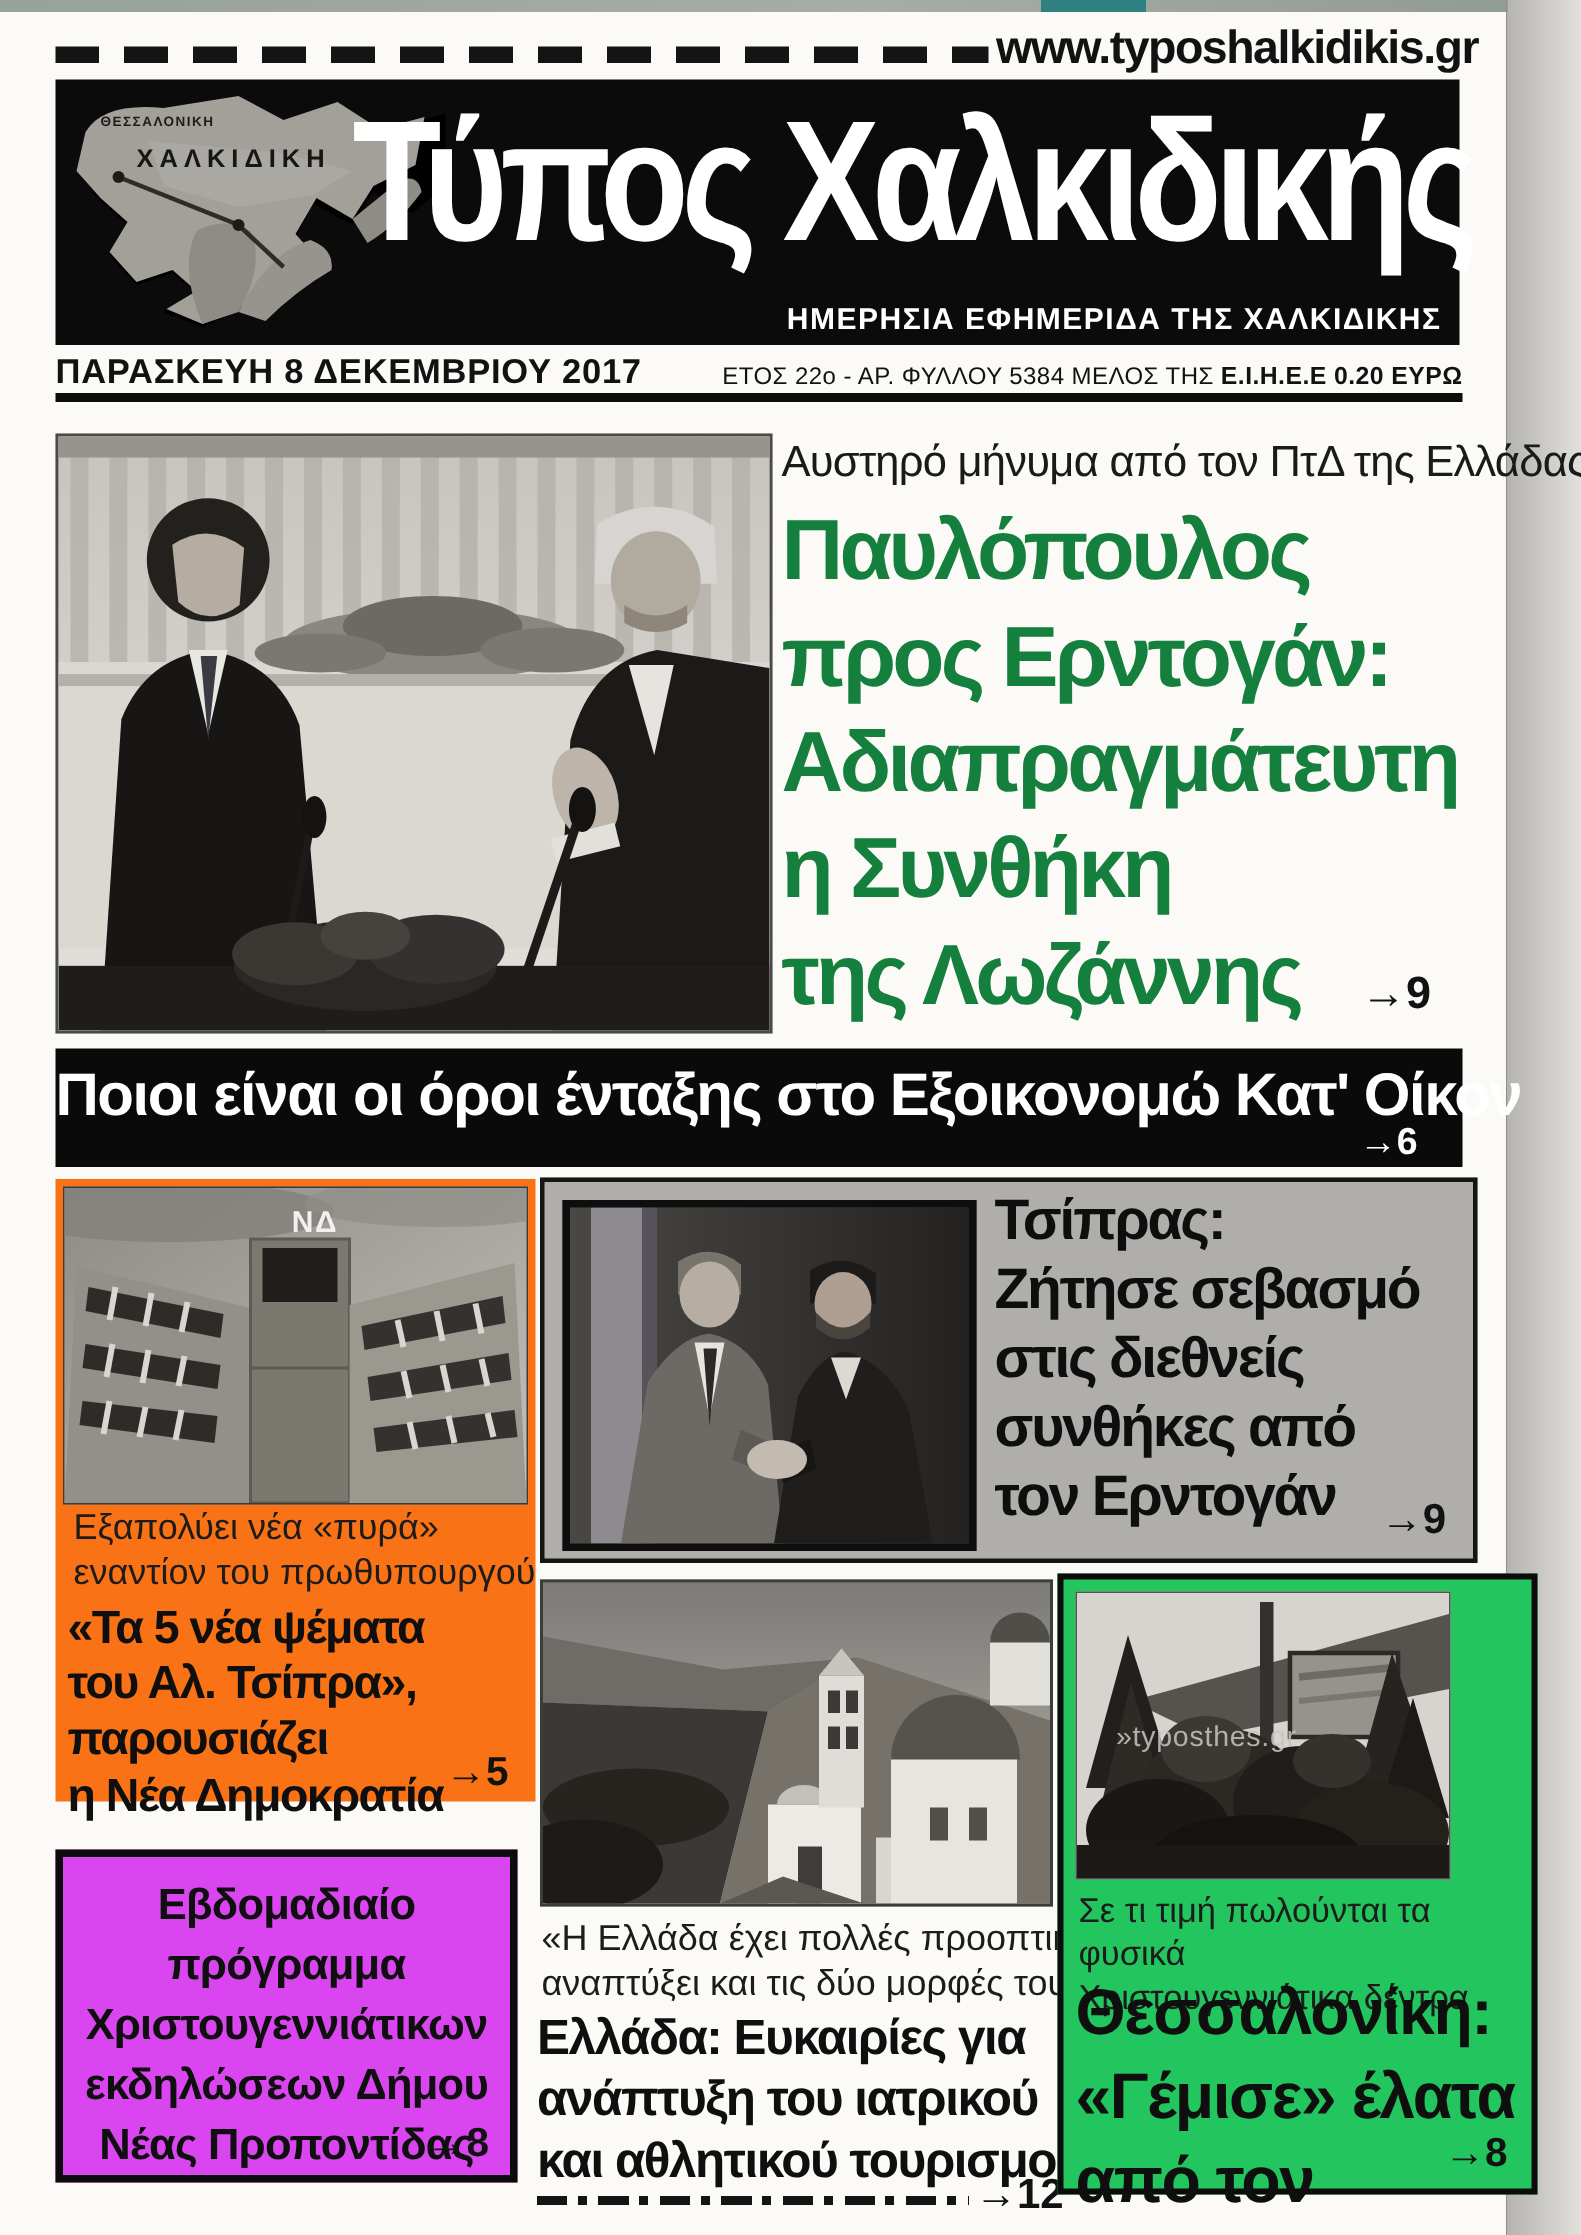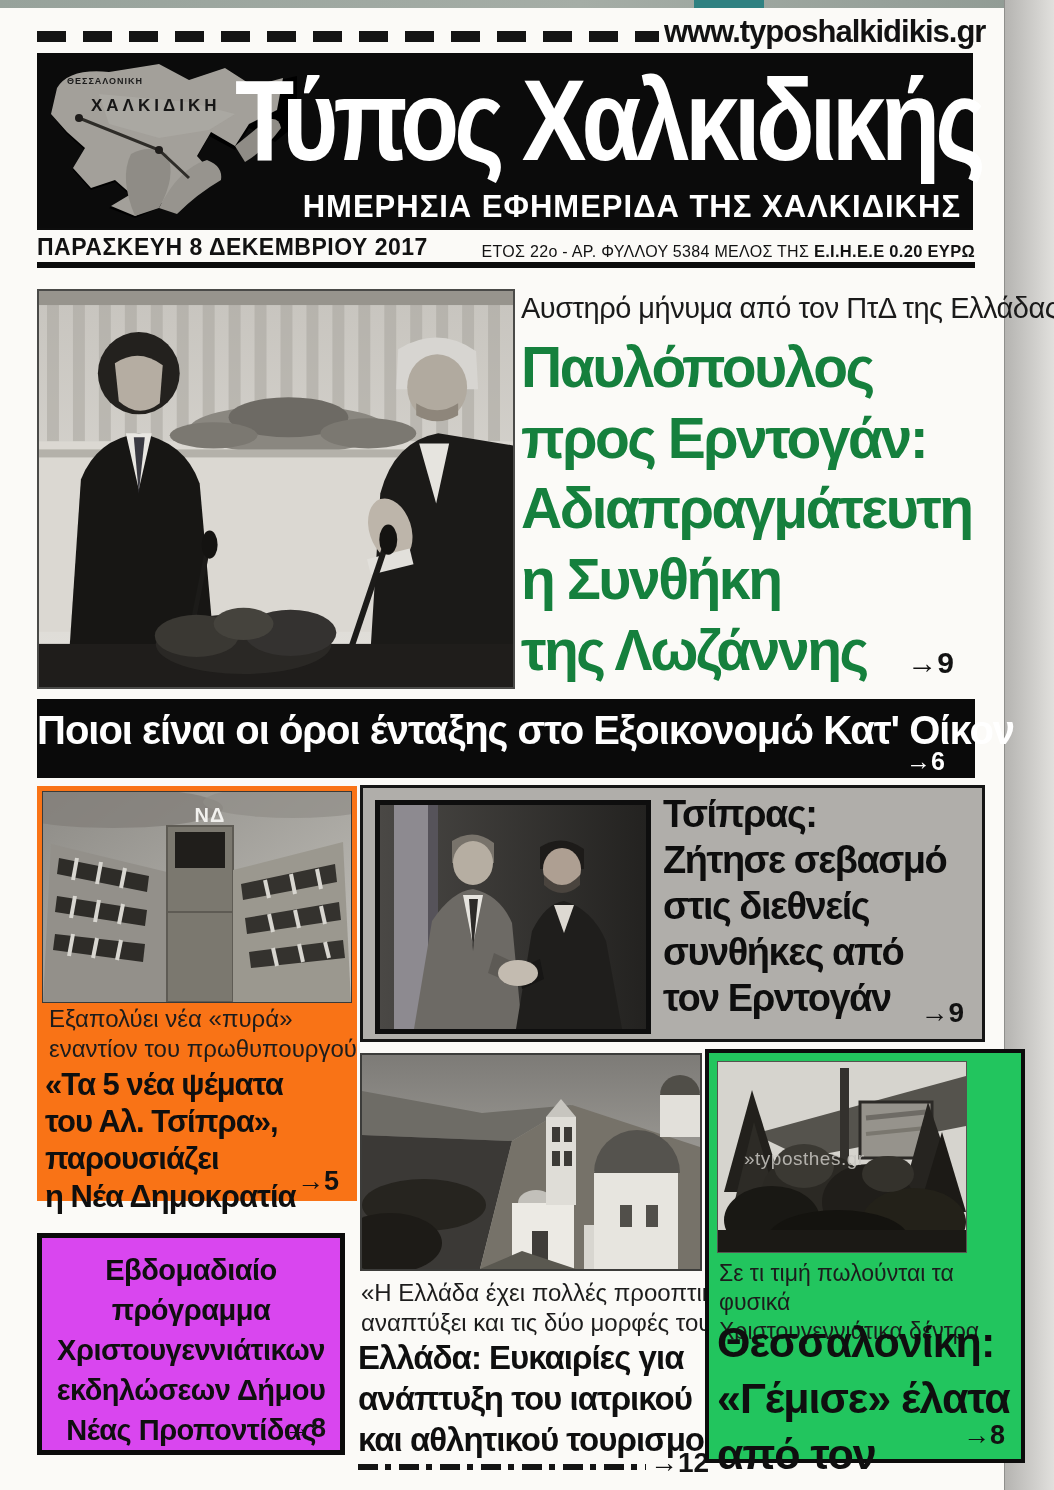--- a/index.html
+++ b/index.html
@@ -20,21 +20,21 @@
   .site-url{left:664px;top:14px;width:345px;font-size:31px;font-weight:bold;letter-spacing:-1px;white-space:nowrap;}
   
   .masthead{left:37px;top:53px;width:936px;height:175px;background:#0b0b0b;}
   .logo-map{left:2px;top:5px;width:258px;height:165px;}
   .logo-map svg{width:100%;height:100%;display:block;}
   .map-city{left:28px;top:18px;font-size:9px;color:#1c1c1c;font-weight:bold;letter-spacing:1px;}
   .map-region{left:52px;top:38px;font-size:17px;color:#161616;font-weight:bold;letter-spacing:4px;}
   .mast-title{left:198px;right:2px;top:2px;height:150px;color:#ffffff;
     font-size:97px;font-weight:bold;letter-spacing:-5px;text-align:center;
     transform:scaleY(1.18);transform-origin:top center;white-space:nowrap;}
-  .mast-subtitle{right:12px;bottom:3px;color:#ffffff;font-size:31px;font-weight:bold;letter-spacing:1px;white-space:nowrap;}
+  .mast-subtitle{right:12px;bottom:3px;color:#ffffff;font-size:20px;font-weight:bold;letter-spacing:1px;white-space:nowrap;}
   
   .dateline-rule-top{left:37px;top:228px;width:936px;height:2px;background:#0d0d0d;}
   .dateline{left:37px;top:233px;width:938px;height:28px;display:flex;justify-content:space-between;align-items:flex-end;text-align:center;}
   .date-left{font-size:23px;font-weight:bold;letter-spacing:0.5px;white-space:nowrap;}
   .issue-right{font-size:16px;letter-spacing:0.3px;white-space:nowrap;}
   .issue-right b{font-size:16.5px;}
   .thick-rule{left:37px;top:262px;width:938px;height:6px;background:#0c0c0c;}
   
   .lead-photo{left:37px;top:289px;width:474px;height:396px;border:2px solid #4a4a48;background:#cfccc6;}
   .lead-photo svg{width:100%;height:100%;display:block;}

